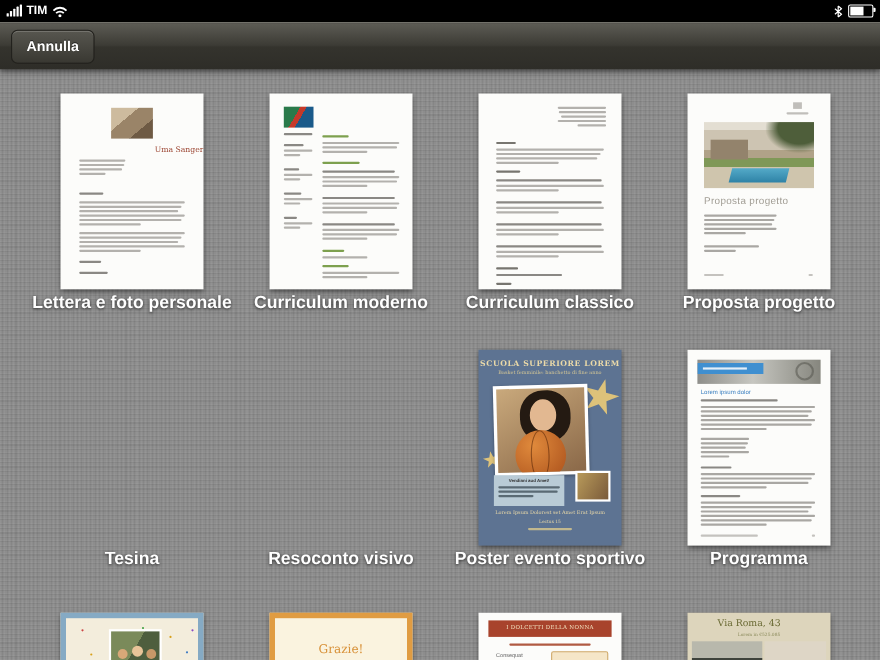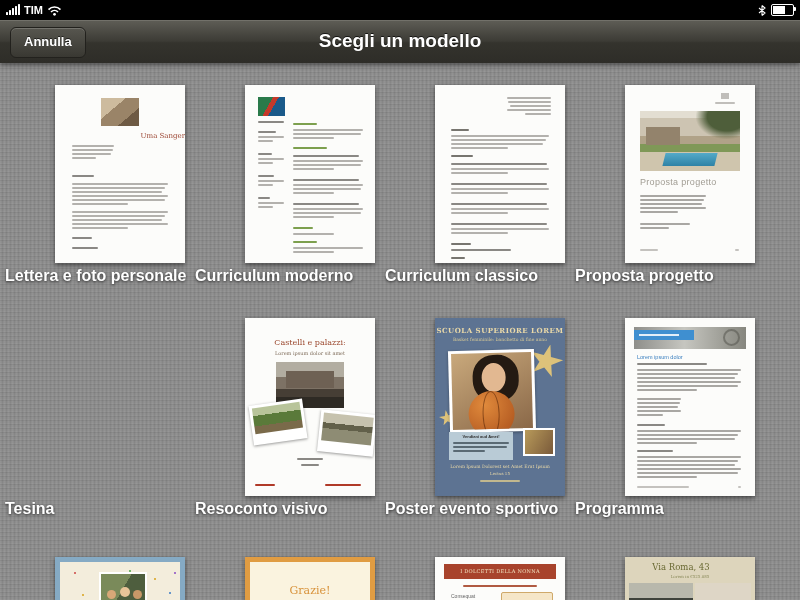--- a/index.html
+++ b/index.html
@@ -32,21 +32,21 @@
   
   .content{position:absolute;left:0;top:62px;width:800px;height:538px;
     background:
       repeating-linear-gradient(90deg,rgba(255,255,255,.045) 0 1px,rgba(0,0,0,0) 1px 2px,rgba(0,0,0,.05) 2px 3px,rgba(0,0,0,0) 3px 4px),
       repeating-linear-gradient(0deg,rgba(255,255,255,.04) 0 1px,rgba(0,0,0,0) 1px 3px,rgba(0,0,0,.06) 3px 4px),
       #8d8d8d;}
 
   .cell{position:absolute;width:190px;height:205px;}
   .page{position:absolute;left:30px;top:0;width:130px;height:178px;background:#fcfcfa;
     box-shadow:0 2px 5px rgba(0,0,0,.5);overflow:hidden;}
-  .cell-label{position:absolute;top:182px;left:-20px;right:-20px;text-align:left;font-size:16px;
+  .cell-label{position:absolute;top:182px;left:-20px;right:-20px;text-align:center;font-size:16px;
     font-weight:bold;color:#fff;text-shadow:0 1px 3px rgba(0,0,0,.7);}
 
   
   .skl-g{position:absolute;}
   .skl{height:2px;margin-bottom:2px;background:var(--ln,#b3b1ad);border-radius:1px;}
   .alignR .skl{margin-left:auto;}
   .bar{position:absolute;height:2px;background:#8a8884;border-radius:1px;}
   .ctr{left:50%;transform:translateX(-50%);}
   .serif{font-family:"DejaVu Serif","Liberation Serif",serif;}
 
@@ -191,21 +191,20 @@
       </svg>
       <div class="battery">
           <i></i>
           <b></b>
         </div>
     </div>
   </div>
 
   <div class="nav-bar">
     <div class="btn-cancel">Annulla</div>
-    <div class="nav-title">Scegli un modello</div>
   </div>
 
   <div class="content">
 
     <div class="cell" style="left:25px;top:23px">
       <div class="page">
         <div class="t1-photo"></div>
         <div class="t1-name serif">Uma Sanger</div>
         <div class="skl-g" style="left:17px;top:60px;width:42px">
             <div class="skl" style="width: 100%;"></div>
@@ -366,37 +365,20 @@
         <div class="bar" style="left:110px;top:164px;width:4px;background:#c4c2be"></div>
       </div>
       <div class="cell-label">Proposta progetto</div>
     </div>
 
     <div class="cell" style="left:25px;top:256px">
       <div class="cell-label">Tesina</div>
     </div>
 
     <div class="cell" style="left:215px;top:256px">
-      <div class="page">
-        <div class="t6-title serif">Castelli e palazzi:</div>
-        <div class="t6-sub serif">Lorem ipsum dolor sit amet</div>
-        <div class="t6-photo">
-            <div class="t6-castle"></div>
-          </div>
-        <div class="polaroid t6-p1">
-            <div class="ph"></div>
-          </div>
-        <div class="polaroid t6-p2">
-            <div class="ph"></div>
-          </div>
-        <div class="bar ctr" style="top:140px;width:26px;background:#8a8884"></div>
-        <div class="bar ctr" style="top:146px;width:18px;background:#8a8884"></div>
-        <div class="rbar" style="left:10px;top:166px;width:20px"></div>
-        <div class="rbar" style="left:80px;top:166px;width:36px"></div>
-      </div>
       <div class="cell-label">Resoconto visivo</div>
     </div>
 
     <div class="cell" style="left:405px;top:256px">
       <div class="page page-blue">
         <div class="t7-title serif">SCUOLA SUPERIORE LOREM</div>
         <div class="t7-sub serif">Basket femminile: banchetto di fine anno</div>
         <div class="star" style="right:2px;top:26px;width:34px;height:34px;transform:rotate(15deg)"></div>
         <div class="star" style="left:4px;top:92px;width:16px;height:16px;transform:rotate(-10deg)"></div>
         <div class="t7-photo">

